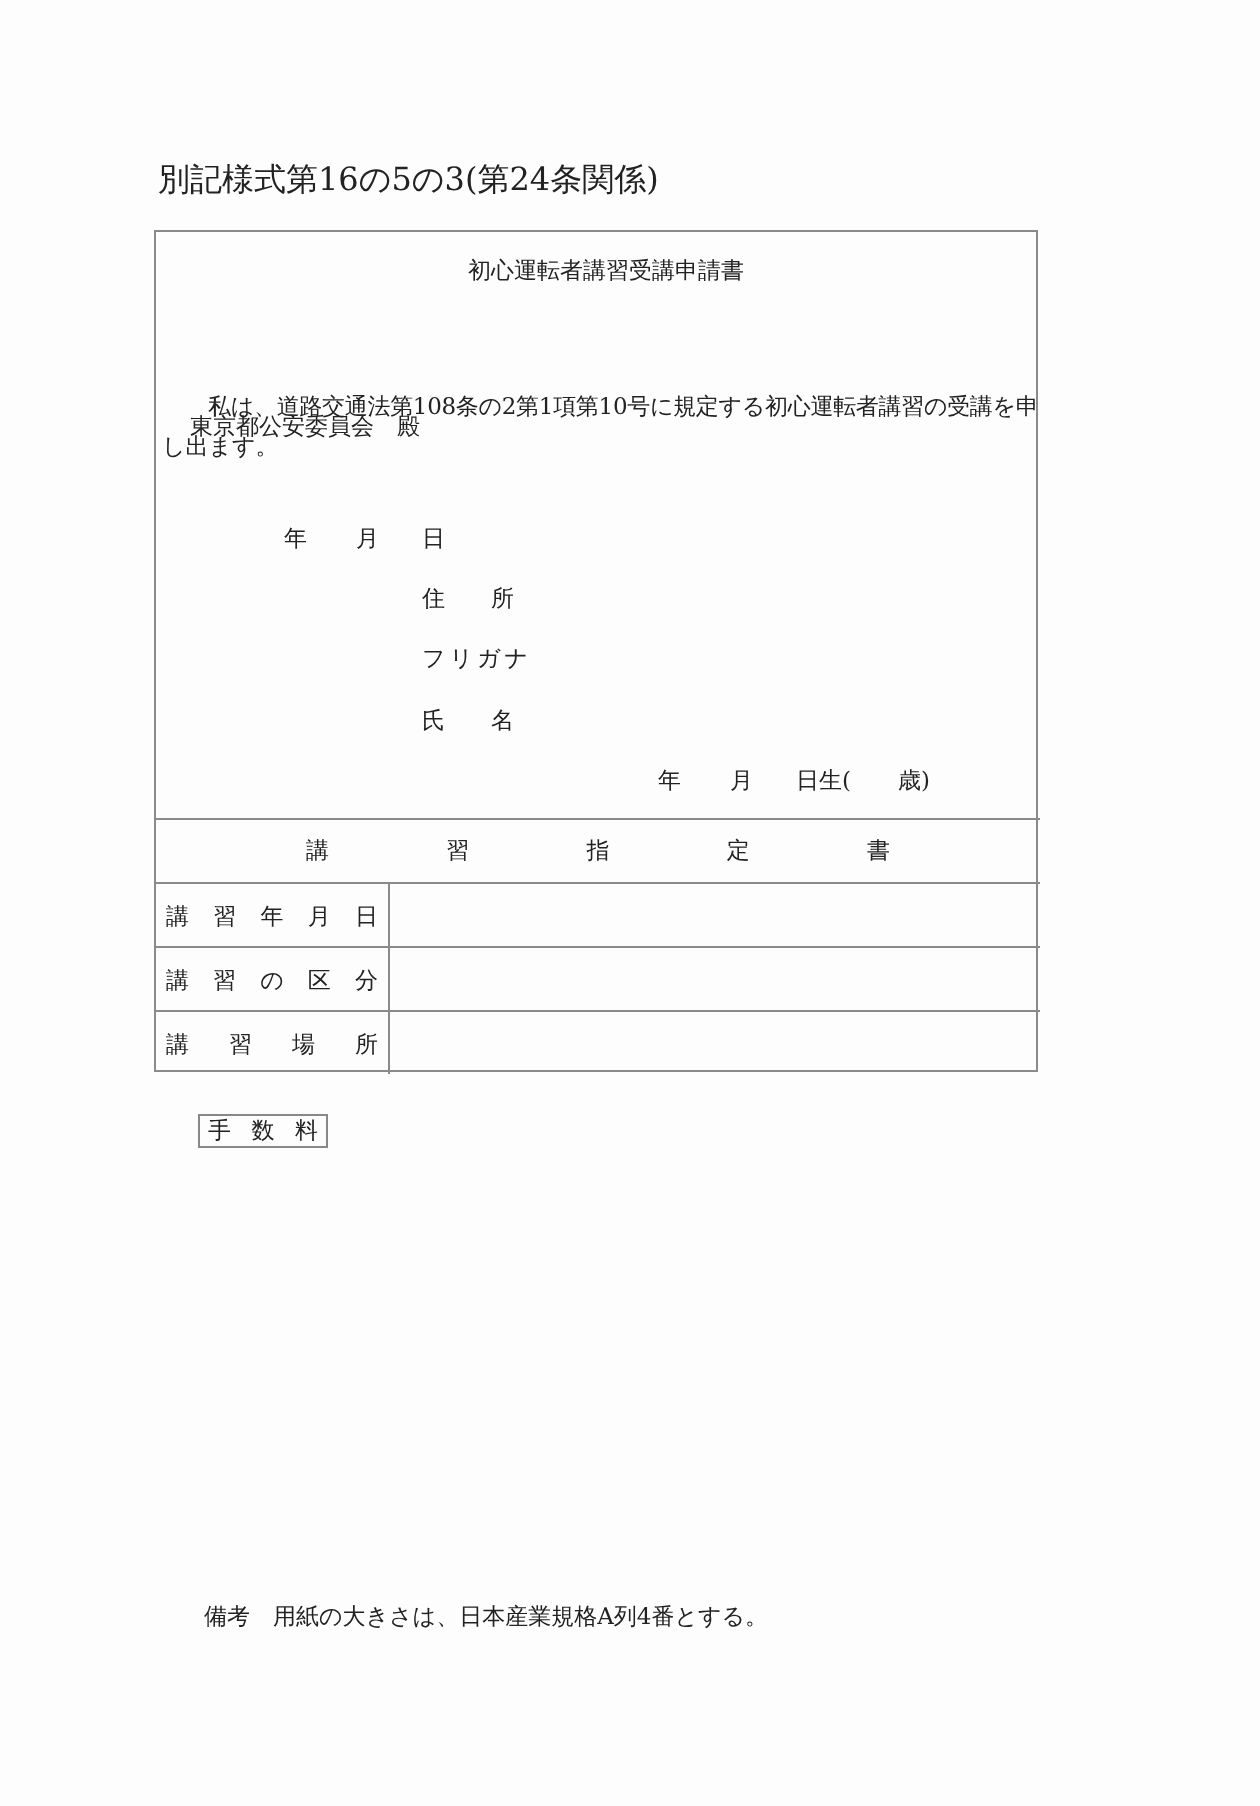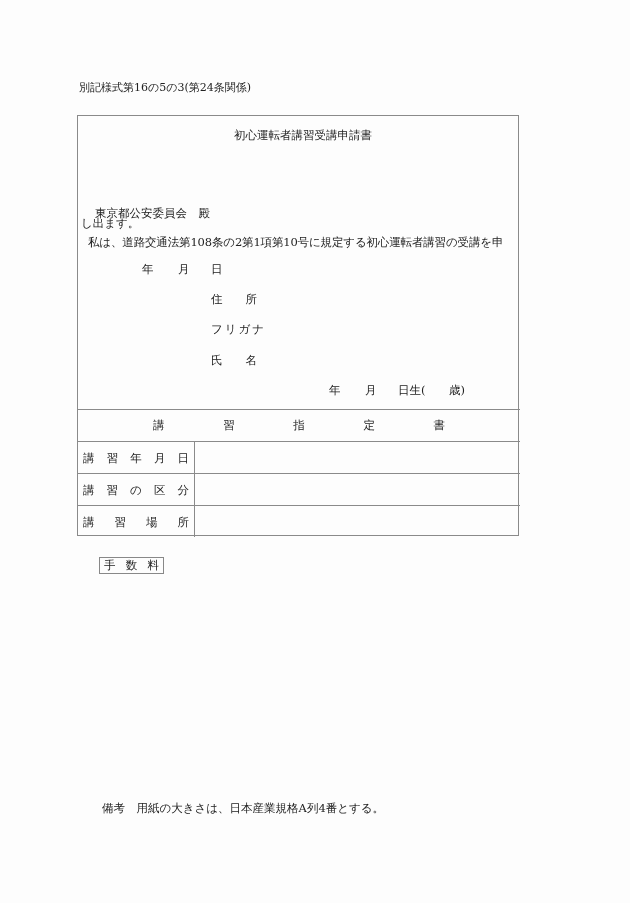--- a/index.html
+++ b/index.html
@@ -18,27 +18,27 @@
   .spread { display: flex; justify-content: space-between; }
   .fee {
     position: absolute; left: 99px; top: 557px; width: 65px; height: 17px;
     border: 1px solid #888; box-sizing: border-box; display: flex;
     justify-content: space-between; align-items: center; padding: 0 4px;
   }
 </style>
 </head>
 <body>
 
-<div class="abs" style="left:79px; top:80px; font-size:11px;">別記様式第16の5の3(第24条関係)</div>
+<div class="abs" style="left:79px; top:80px; font-size:16px;">別記様式第16の5の3(第24条関係)</div>
 
 <div class="box"></div>
 
 <div class="abs" style="left:234px; top:128px; width:130px; text-align:center;">初心運転者講習受講申請書</div>
 <div class="abs" style="left:95px; top:158px;margin-top:48px;">東京都公安委員会　殿</div>
-<div class="abs" style="left:88px; top:196px; letter-spacing:-0.15px;margin-top:39px;">私は、道路交通法第108条の2第1項第10号に規定する初心運転者講習の受講を申</div>
+<div class="abs" style="left:104px; top:196px; letter-spacing:-0.15px;">私は、道路交通法第108条の2第1項第10号に規定する初心運転者講習の受講を申</div>
 <div class="abs" style="left:81px; top:216px;">し出ます。</div>
 
 <div class="abs" style="left:142px; top:262px;">年</div>
 <div class="abs" style="left:178px; top:262px;">月</div>
 <div class="abs" style="left:211px; top:262px;">日</div>
 
 <div class="abs spread" style="left:211px; top:292px; width:46px;">
   <span>住</span>
   <span>所</span>
 </div>

